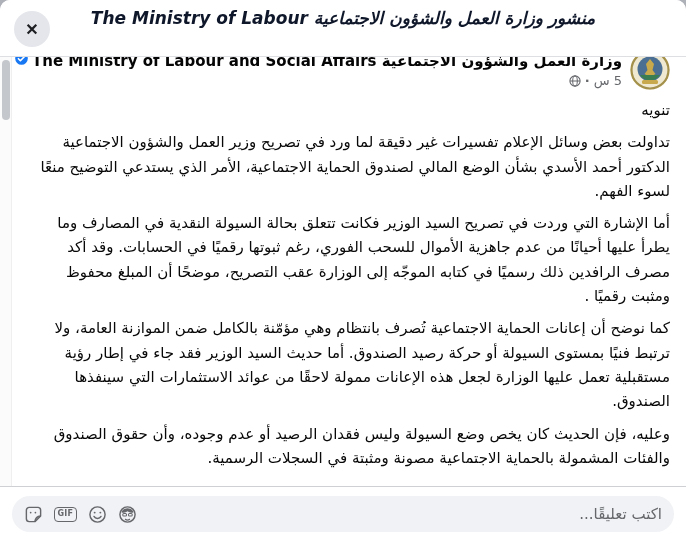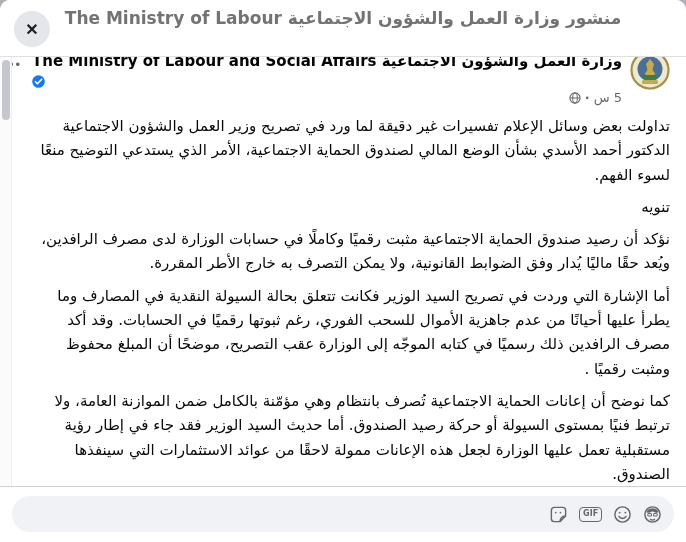--- a/index.html
+++ b/index.html
@@ -22,22 +22,23 @@
     position: relative;
     z-index: 5;
     background: #fff;
     border-bottom: 1px solid #dddfe2;
     padding: 7px 56px 6px 56px;
     min-height: 57px;
     text-align: center;
     direction: rtl;
   }
   .modal-title-line {
-    font-size: 17px; font-weight: 700; line-height: 22px; color: #737373;
+    font-size: 17px; font-weight: 700; line-height: 22px; color: #0f172a;
     white-space: nowrap;
+    font-style: italic;
   }
   .close-btn {
     position: absolute; left: 14px; top: 11px;
     width: 36px; height: 36px; border-radius: 50%;
     background: #e4e6eb; border: none;
     display: flex; align-items: center; justify-content: center;
     font-size: 16px; font-weight: 700; color: #1c1e21;
     cursor: pointer;
   }
   
@@ -64,21 +65,21 @@
     display: flex; align-items: flex-start;
     padding: 0 16px 0 16px;
     margin-top: -7px; 
   }
   .avatar {
     width: 40px; height: 40px; border-radius: 50%;
     flex: 0 0 40px; overflow: hidden; cursor: pointer;
   }
   .post-header-info { flex: 1 1 auto; margin: 0 8px 0 8px; padding-top: 2px; }
   .page-name-row {
-    display: flex; align-items: flex-end; gap: 4px; direction: rtl; flex-direction: column;
+    display: flex; align-items: flex-start; gap: 4px; direction: rtl;
   }
   .page-name {
     font-size: 15px; font-weight: 700; color: #050505; line-height: 19px;
     cursor: pointer; white-space: nowrap;
   }
   .meta-row {
     display: flex; align-items: center; gap: 4px;
     direction: rtl; color: #65676b; font-size: 13px; line-height: 17px;
     margin-top: 1px;
   }
@@ -162,33 +163,33 @@
               <ellipse cx="6" cy="6" rx="2.3" ry="5.1" fill="none" stroke="#65676b" stroke-width="1"></ellipse>
               <line x1="1" y1="6" x2="11" y2="6" stroke="#65676b" stroke-width="1"></line>
             </svg>
           </span>
         </div>
       </div>
       <button class="more-btn">•••</button>
     </div>
 
     <div class="post-text">
+      <p>تنويه</p>
       <p>تداولت بعض وسائل الإعلام تفسيرات غير دقيقة لما ورد في تصريح وزير العمل والشؤون الاجتماعية الدكتور أحمد الأسدي بشأن الوضع المالي لصندوق الحماية الاجتماعية، الأمر الذي يستدعي التوضيح منعًا لسوء الفهم.</p>
-      <p>تنويه</p>
-      <p>نؤكد أن رصيد صندوق الحماية الاجتماعية مثبت رقميًا وكاملًا في حسابات الوزارة لدى مصرف الرافدين، ويُعد حقًا ماليًا يُدار وفق الضوابط القانونية، ولا يمكن التصرف به خارج الأطر المقررة.</p>
       <p>أما الإشارة التي وردت في تصريح السيد الوزير فكانت تتعلق بحالة السيولة النقدية في المصارف وما يطرأ عليها أحيانًا من عدم جاهزية الأموال للسحب الفوري، رغم ثبوتها رقميًا في الحسابات. وقد أكد مصرف الرافدين ذلك رسميًا في كتابه الموجّه إلى الوزارة عقب التصريح، موضحًا أن المبلغ محفوظ ومثبت رقميًا .</p>
       <p>كما نوضح أن إعانات الحماية الاجتماعية تُصرف بانتظام وهي مؤمّنة بالكامل ضمن الموازنة العامة، ولا ترتبط فنيًا بمستوى السيولة أو حركة رصيد الصندوق. أما حديث السيد الوزير فقد جاء في إطار رؤية مستقبلية تعمل عليها الوزارة لجعل هذه الإعانات ممولة لاحقًا من عوائد الاستثمارات التي سينفذها الصندوق.</p>
       <p>وعليه، فإن الحديث كان يخص وضع السيولة وليس فقدان الرصيد أو عدم وجوده، وأن حقوق الصندوق والفئات المشمولة بالحماية الاجتماعية مصونة ومثبتة في السجلات الرسمية.</p>
 
     </div>
   </div>
 
   <div class="comment-divider"></div>
   <div class="comment-bar">
     <div class="comment-pill">
+      <span class="comment-placeholder">اكتب تعليقًا...</span>
       <div class="pill-icons">
 
         <span class="pill-icon">
           <svg width="19" height="19" viewBox="0 0 20 20">
             <path d="M15 2.5 H5.5 a3 3 0 0 0 -3 3 v9 a3 3 0 0 0 3 3 h6 l6 -6 v-6 a3 3 0 0 0 -2.5 -3 z" fill="none" stroke="#65676b" stroke-width="1.5" stroke-linejoin="round"></path>
             <path d="M11.5 17.5 q0.5 -5.5 6 -6" fill="none" stroke="#65676b" stroke-width="1.5"></path>
             <circle cx="7" cy="8" r="0.9" fill="#65676b"></circle>
             <circle cx="12" cy="8" r="0.9" fill="#65676b"></circle>
           </svg>
         </span>

